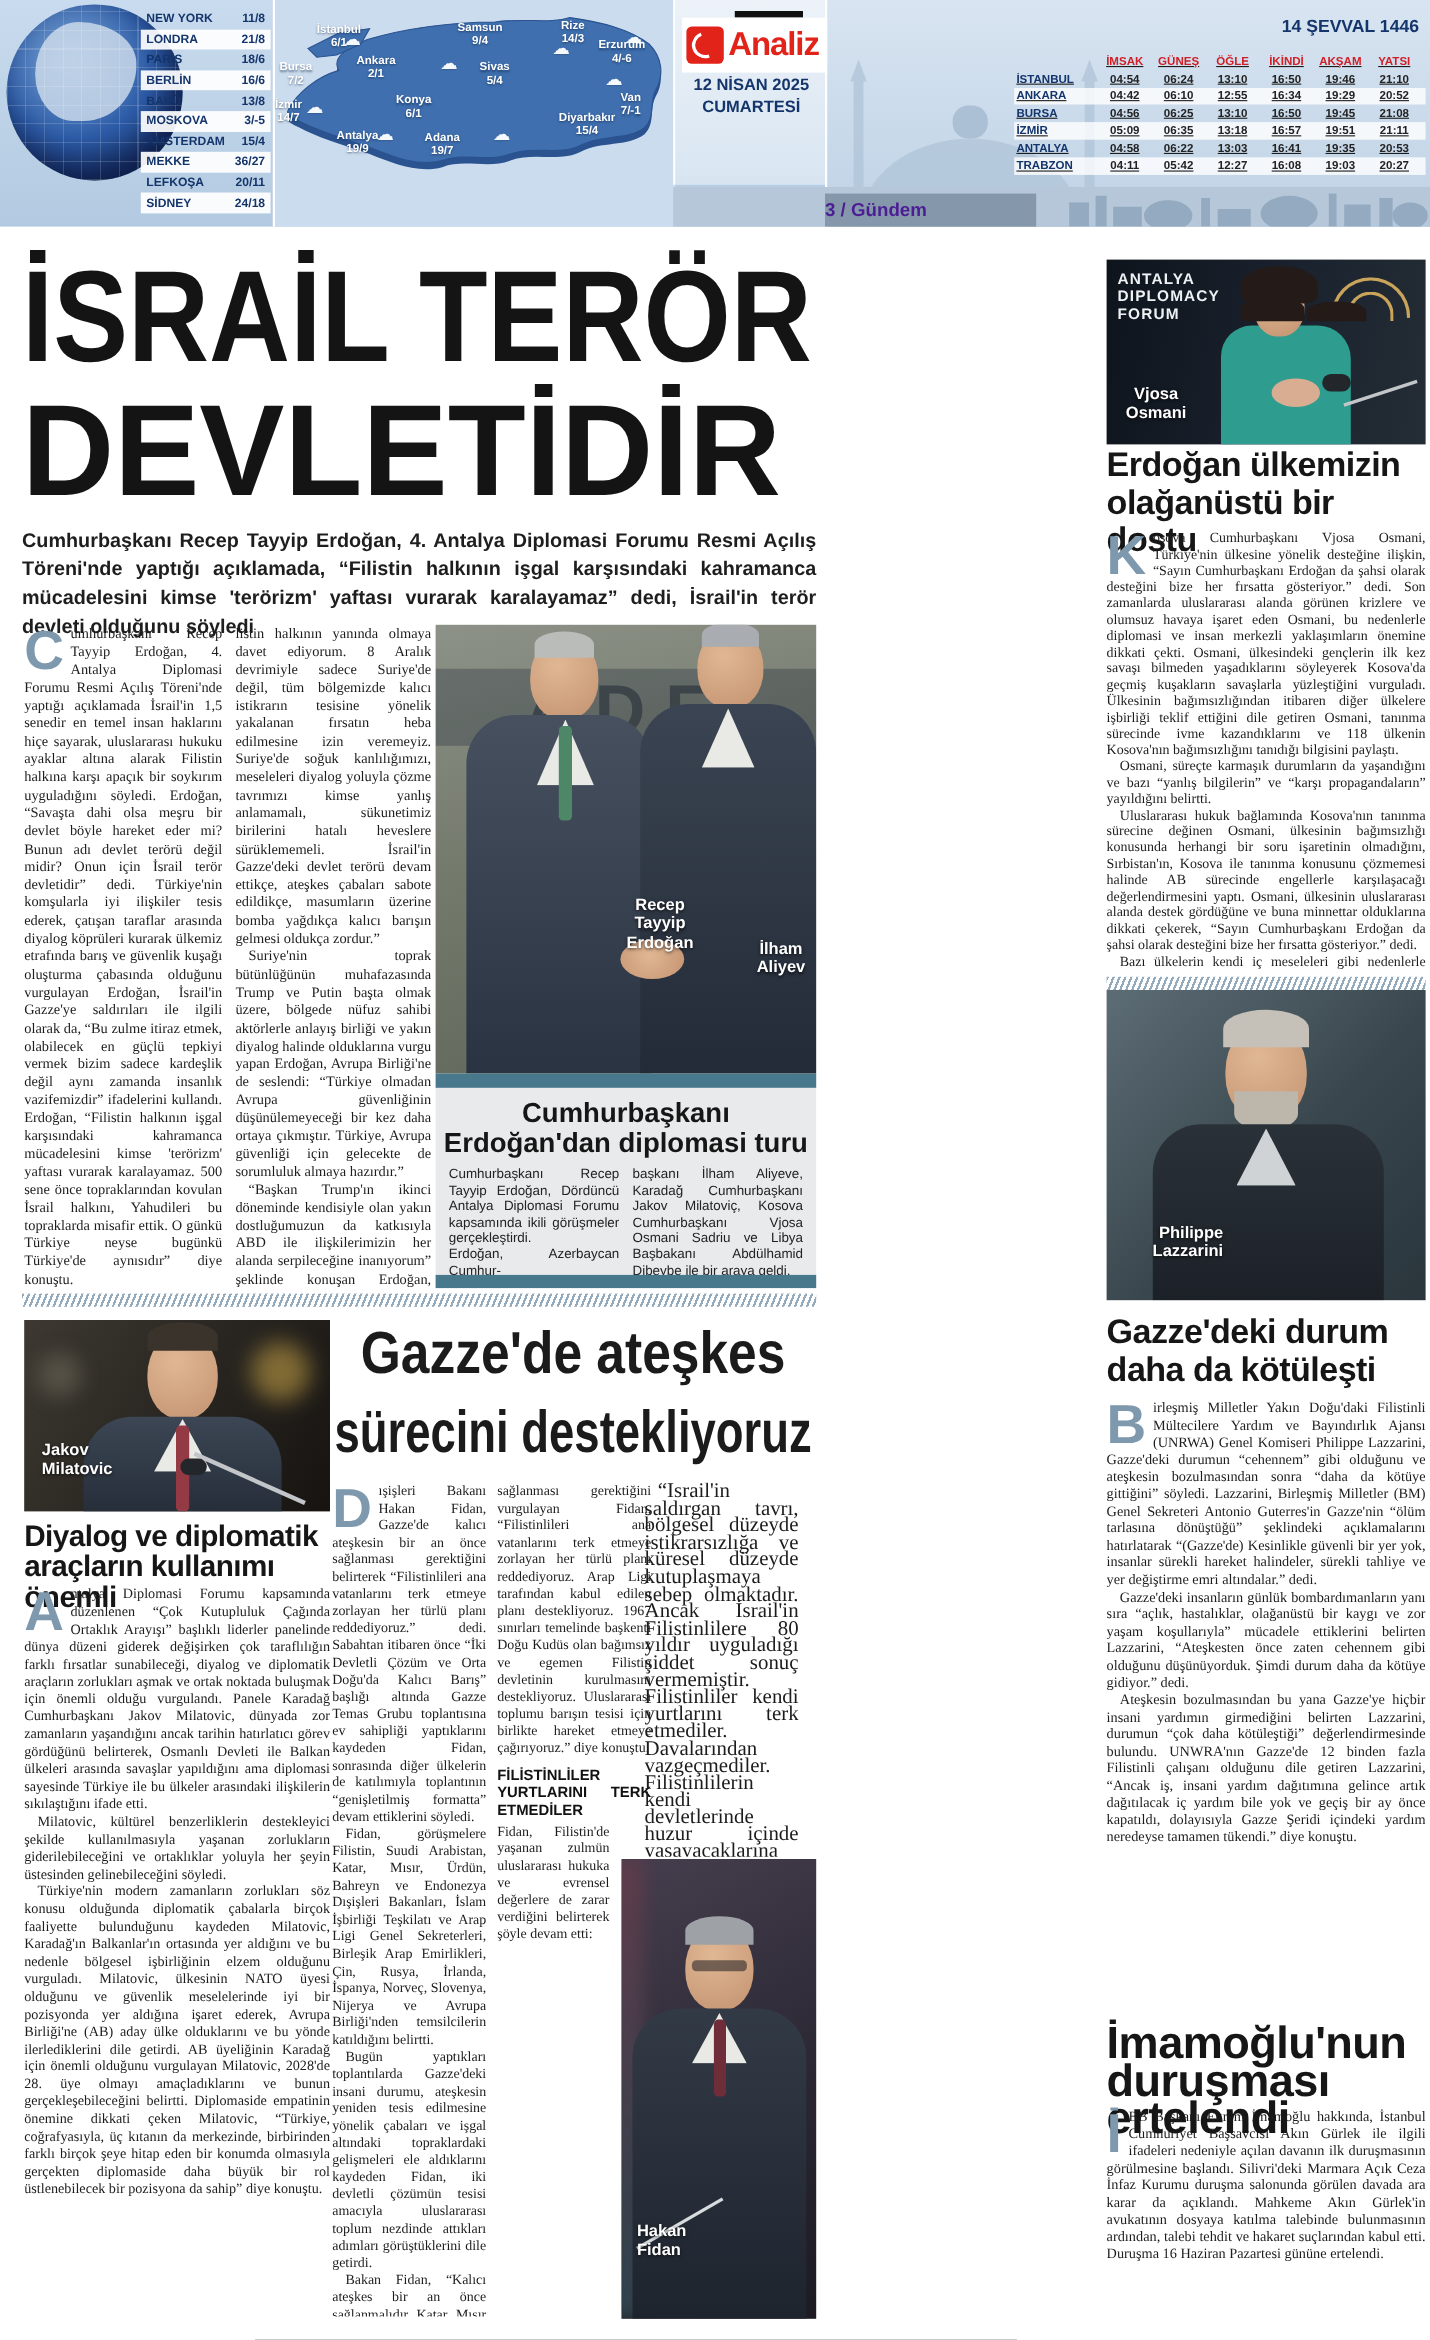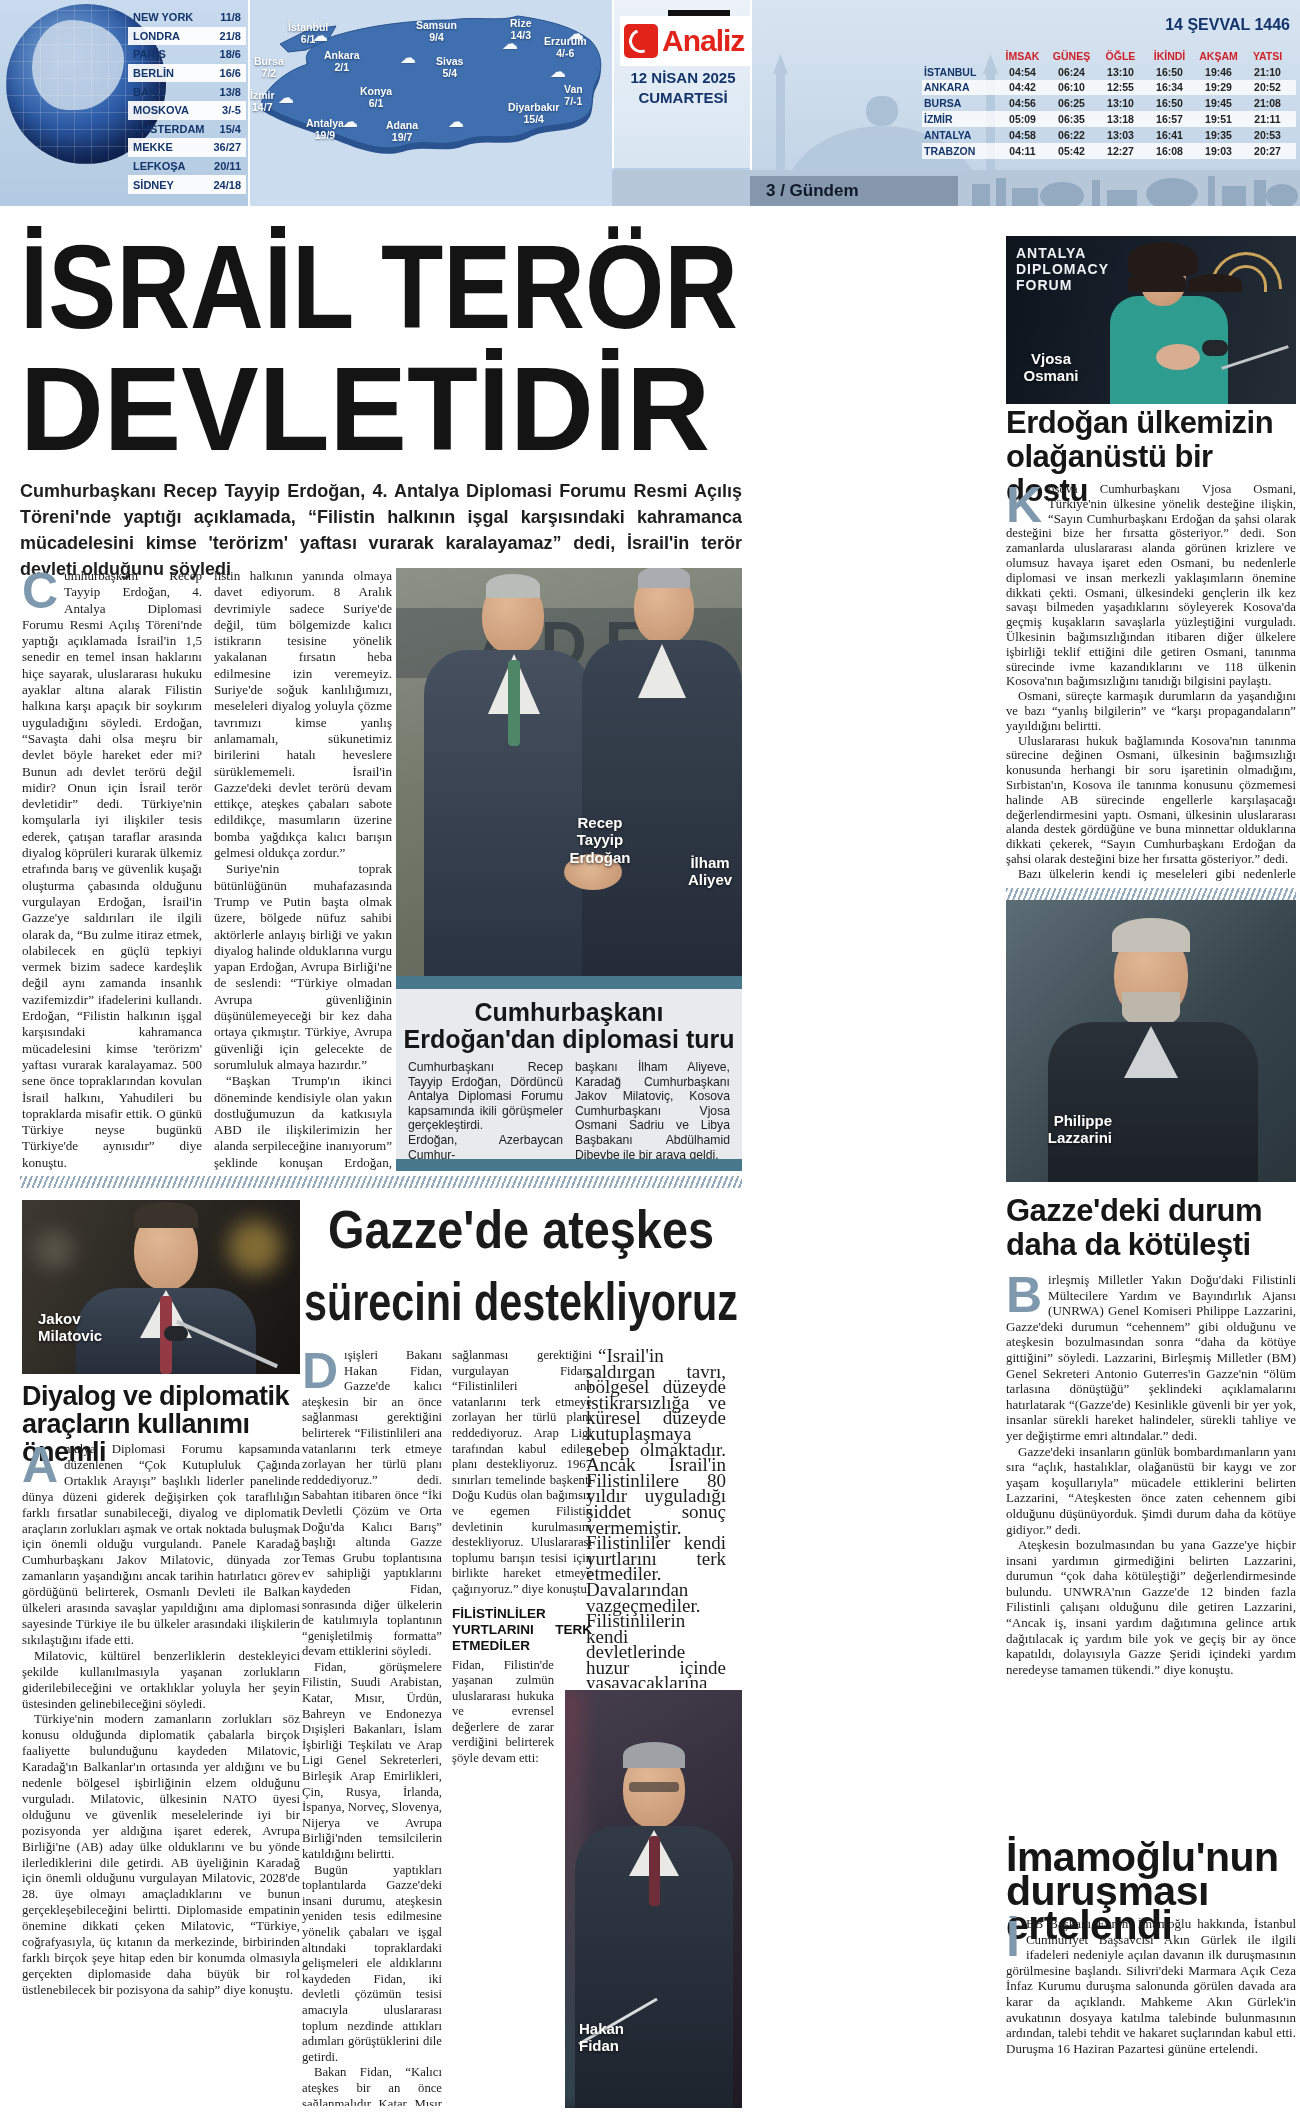--- a/index.html
+++ b/index.html
@@ -33,29 +33,29 @@
   .logo-icon::before{content:"";position:absolute;inset:5px;border:3px solid transparent;
             border-left-color:#fff;border-bottom-color:#fff;border-radius:50%;transform:rotate(25deg);}
   .logo-word{font:bold 30px "Liberation Sans",sans-serif;color:#e2231a;letter-spacing:-1px;}
   .logo-topbar{position:absolute;left:668px;top:10px;width:62px;height:6px;background:#101010;}
   .dateline{position:absolute;left:608px;top:68px;width:150px;text-align:center;
             font:bold 15px/1.3 "Liberation Sans",sans-serif;color:#14356b;}
   .mosque-sec{position:absolute;left:750px;top:0;width:550px;height:206px;border-left:2px solid #fff;
               background:linear-gradient(#d8e4f1,#bed2e5);}
   .hijri{position:absolute;right:12px;top:16px;font:bold 16px "Liberation Sans",sans-serif;color:#14356b;}
   .ptable{position:absolute;left:170px;top:48px;width:374px;font-family:"Liberation Sans",sans-serif;}
-  .prow{display:grid;grid-template-columns:76px repeat(6,49px);height:15.8px;align-items:center;}
+  .prow{display:grid;grid-template-columns:76px repeat(6,49px);height:15.8px;align-items:center;text-decoration:underline;}
   .prow:nth-child(odd):not(.hdr){background:rgba(255,255,255,.8);}
   .prow.hdr{background:transparent;}
   .prow.hdr span{color:#d11f26;font-weight:bold;font-size:10.5px;text-align:center;}
   .pc{font-weight:bold;font-size:10.5px;color:#14356b;padding-left:2px;}
   .pt{font-weight:bold;font-size:10.5px;color:#232323;text-align:center;}
   .skyline{position:absolute;left:612px;top:170px;width:688px;height:36px;background:#b5c7d8;}
-  .gundem{position:absolute;left:750px;top:176px;width:192px;height:30px;background:#8598ab;color:#0f172a;
-          font:bold 17px "Liberation Sans",sans-serif;display:flex;align-items:center;padding-left:16px;text-align:right;}
+  .gundem{position:absolute;left:750px;top:176px;width:192px;height:30px;background:#8598ab;color:#4c1d95;
+          font:bold 17px "Liberation Sans",sans-serif;display:flex;align-items:center;padding-left:0;text-align:right;}
 
   
   .headline text{font-family:"Liberation Sans",sans-serif;font-weight:bold;font-size:118px;fill:#141414;}
   .subhead{position:absolute;left:20px;top:478px;width:722px;
            font:bold 18px/26px "Liberation Sans",sans-serif;color:#1e1e1e;text-align:justify;}
 
   
   .serif{font-size:13.1px;line-height:16.3px;text-align:justify;overflow:hidden;position:absolute;}
   .serif p{margin:0;text-indent:12px;}
   .serif p.np{text-indent:0;}

